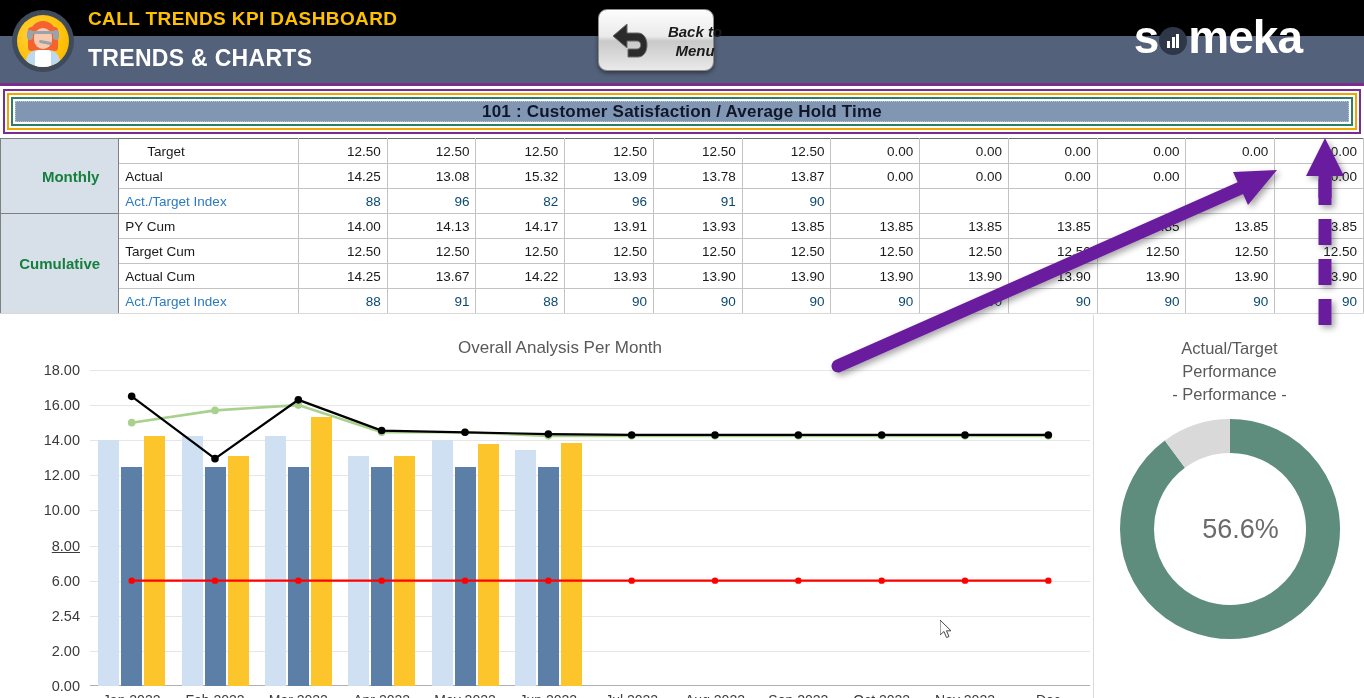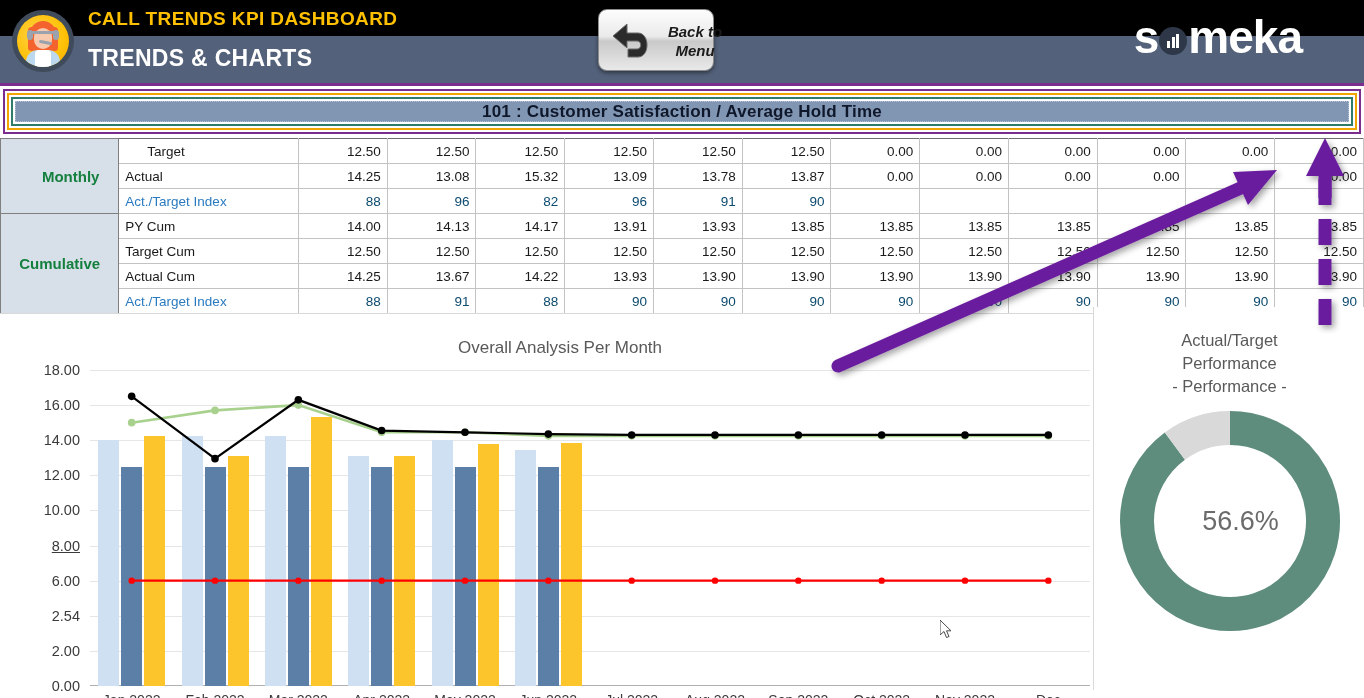--- a/index.html
+++ b/index.html
@@ -91,21 +91,21 @@
   .xlabels { position: absolute; left: 90px; top: 378px; width: 1000px; height: 22px; }
   .xlabels div { position: absolute; text-align: center; font-size: 14px; color: #3b3b3b; transform: translateX(-50%); white-space:nowrap;}
   .bar { position: absolute; bottom: 0; }
   .bar.py { background: #cfe0f3; }
   .bar.tg { background: #5b7fa6; }
   .bar.ac { background: #fcc52b; }
   .lineSvg { position: absolute; left: 0; top: 0; width: 1000px; height: 316px; overflow: visible; }
   .chart-clip { position:absolute; left:90px; top:56px; width:1000px; height:316px; overflow:hidden; }
 
   
-  .donut-wrap { position: absolute; left: 1093px; top: 307px; width: 271px; height: 383px;
+  .donut-wrap { position: absolute; left: 1093px; top: 315px; width: 271px; height: 383px;
                 border-left: 1px solid #d9d9d9; background: #ffffff; }
   .donut-title { position: absolute; left: 0; top: 22px; width: 271px; text-align: center;
                  font-size: 16.5px; color: #595959; line-height: 23px; }
   .donut { position: absolute; left: 22px; top: 100px; width: 228px; height: 228px; }
   .donut-val { position: absolute; left: 0; top: 100px; width: 271px; height: 228px;
                display: flex; align-items: center; justify-content: center;
                font-size: 27px; color: #6b6b6b; padding-left: 22px; box-sizing:border-box; }
 
   
   .ann { position: absolute; left: 0; top: 0; width: 1364px; height: 698px; pointer-events: none; }

